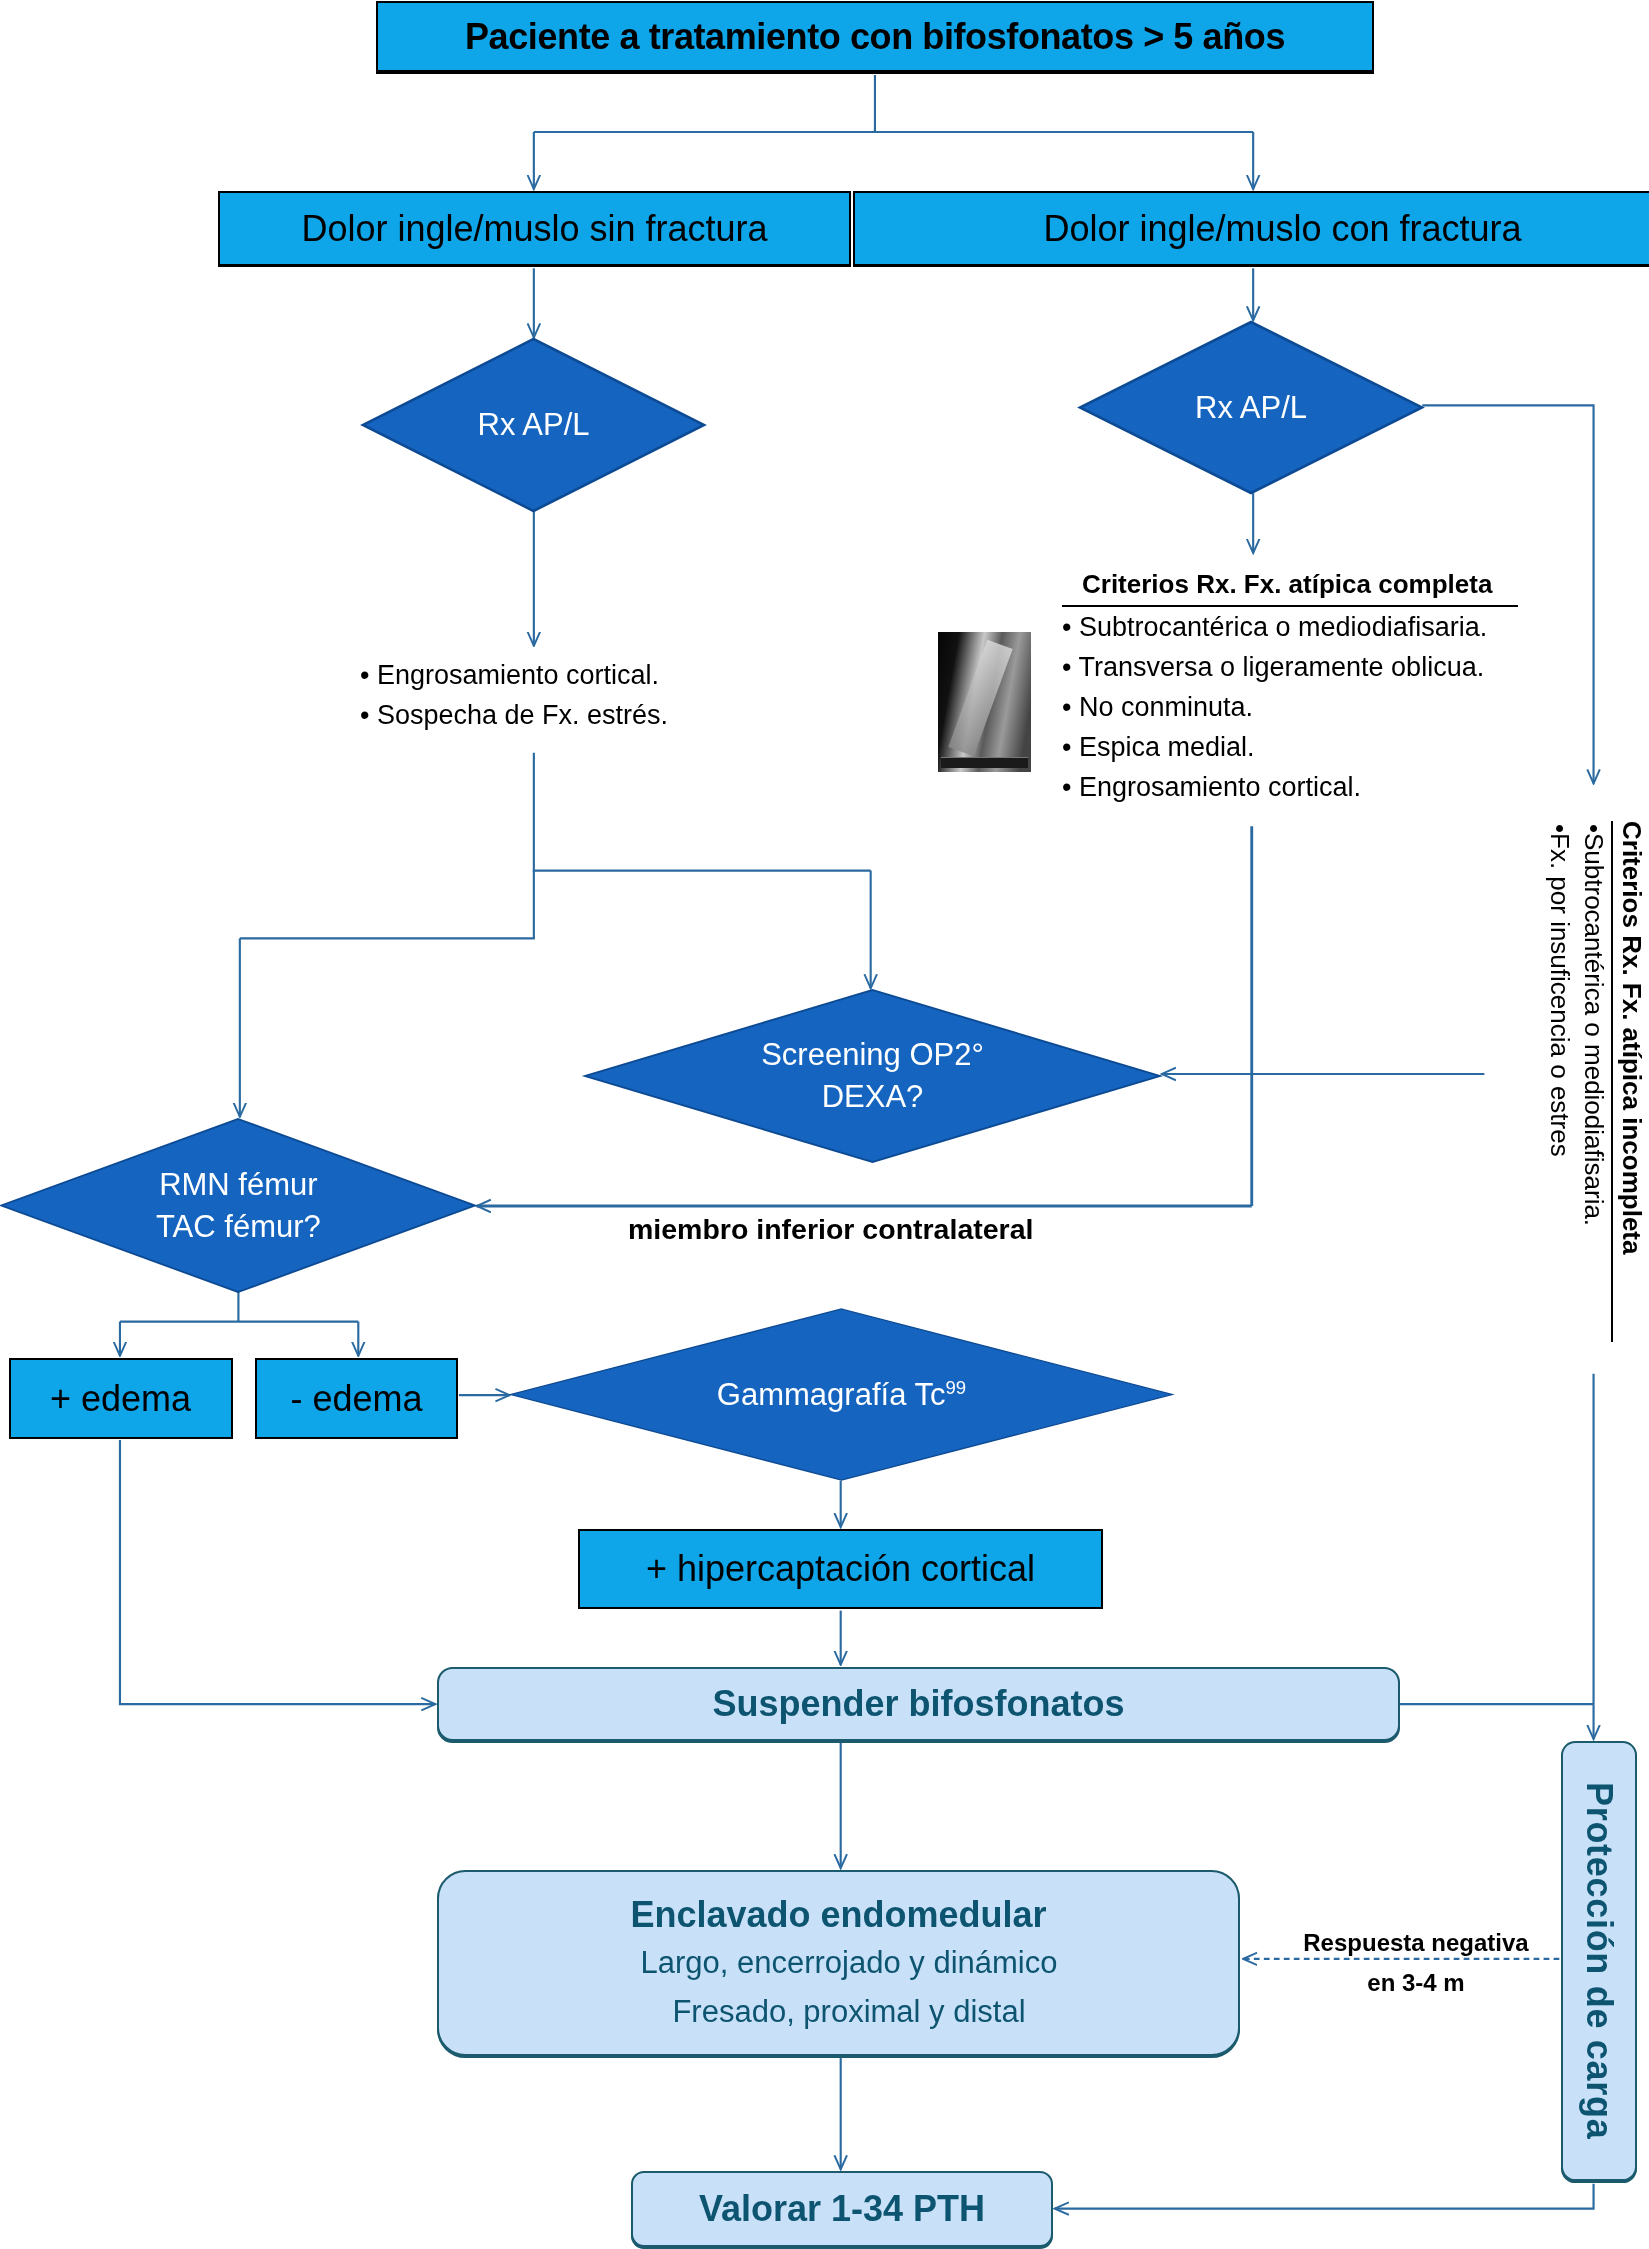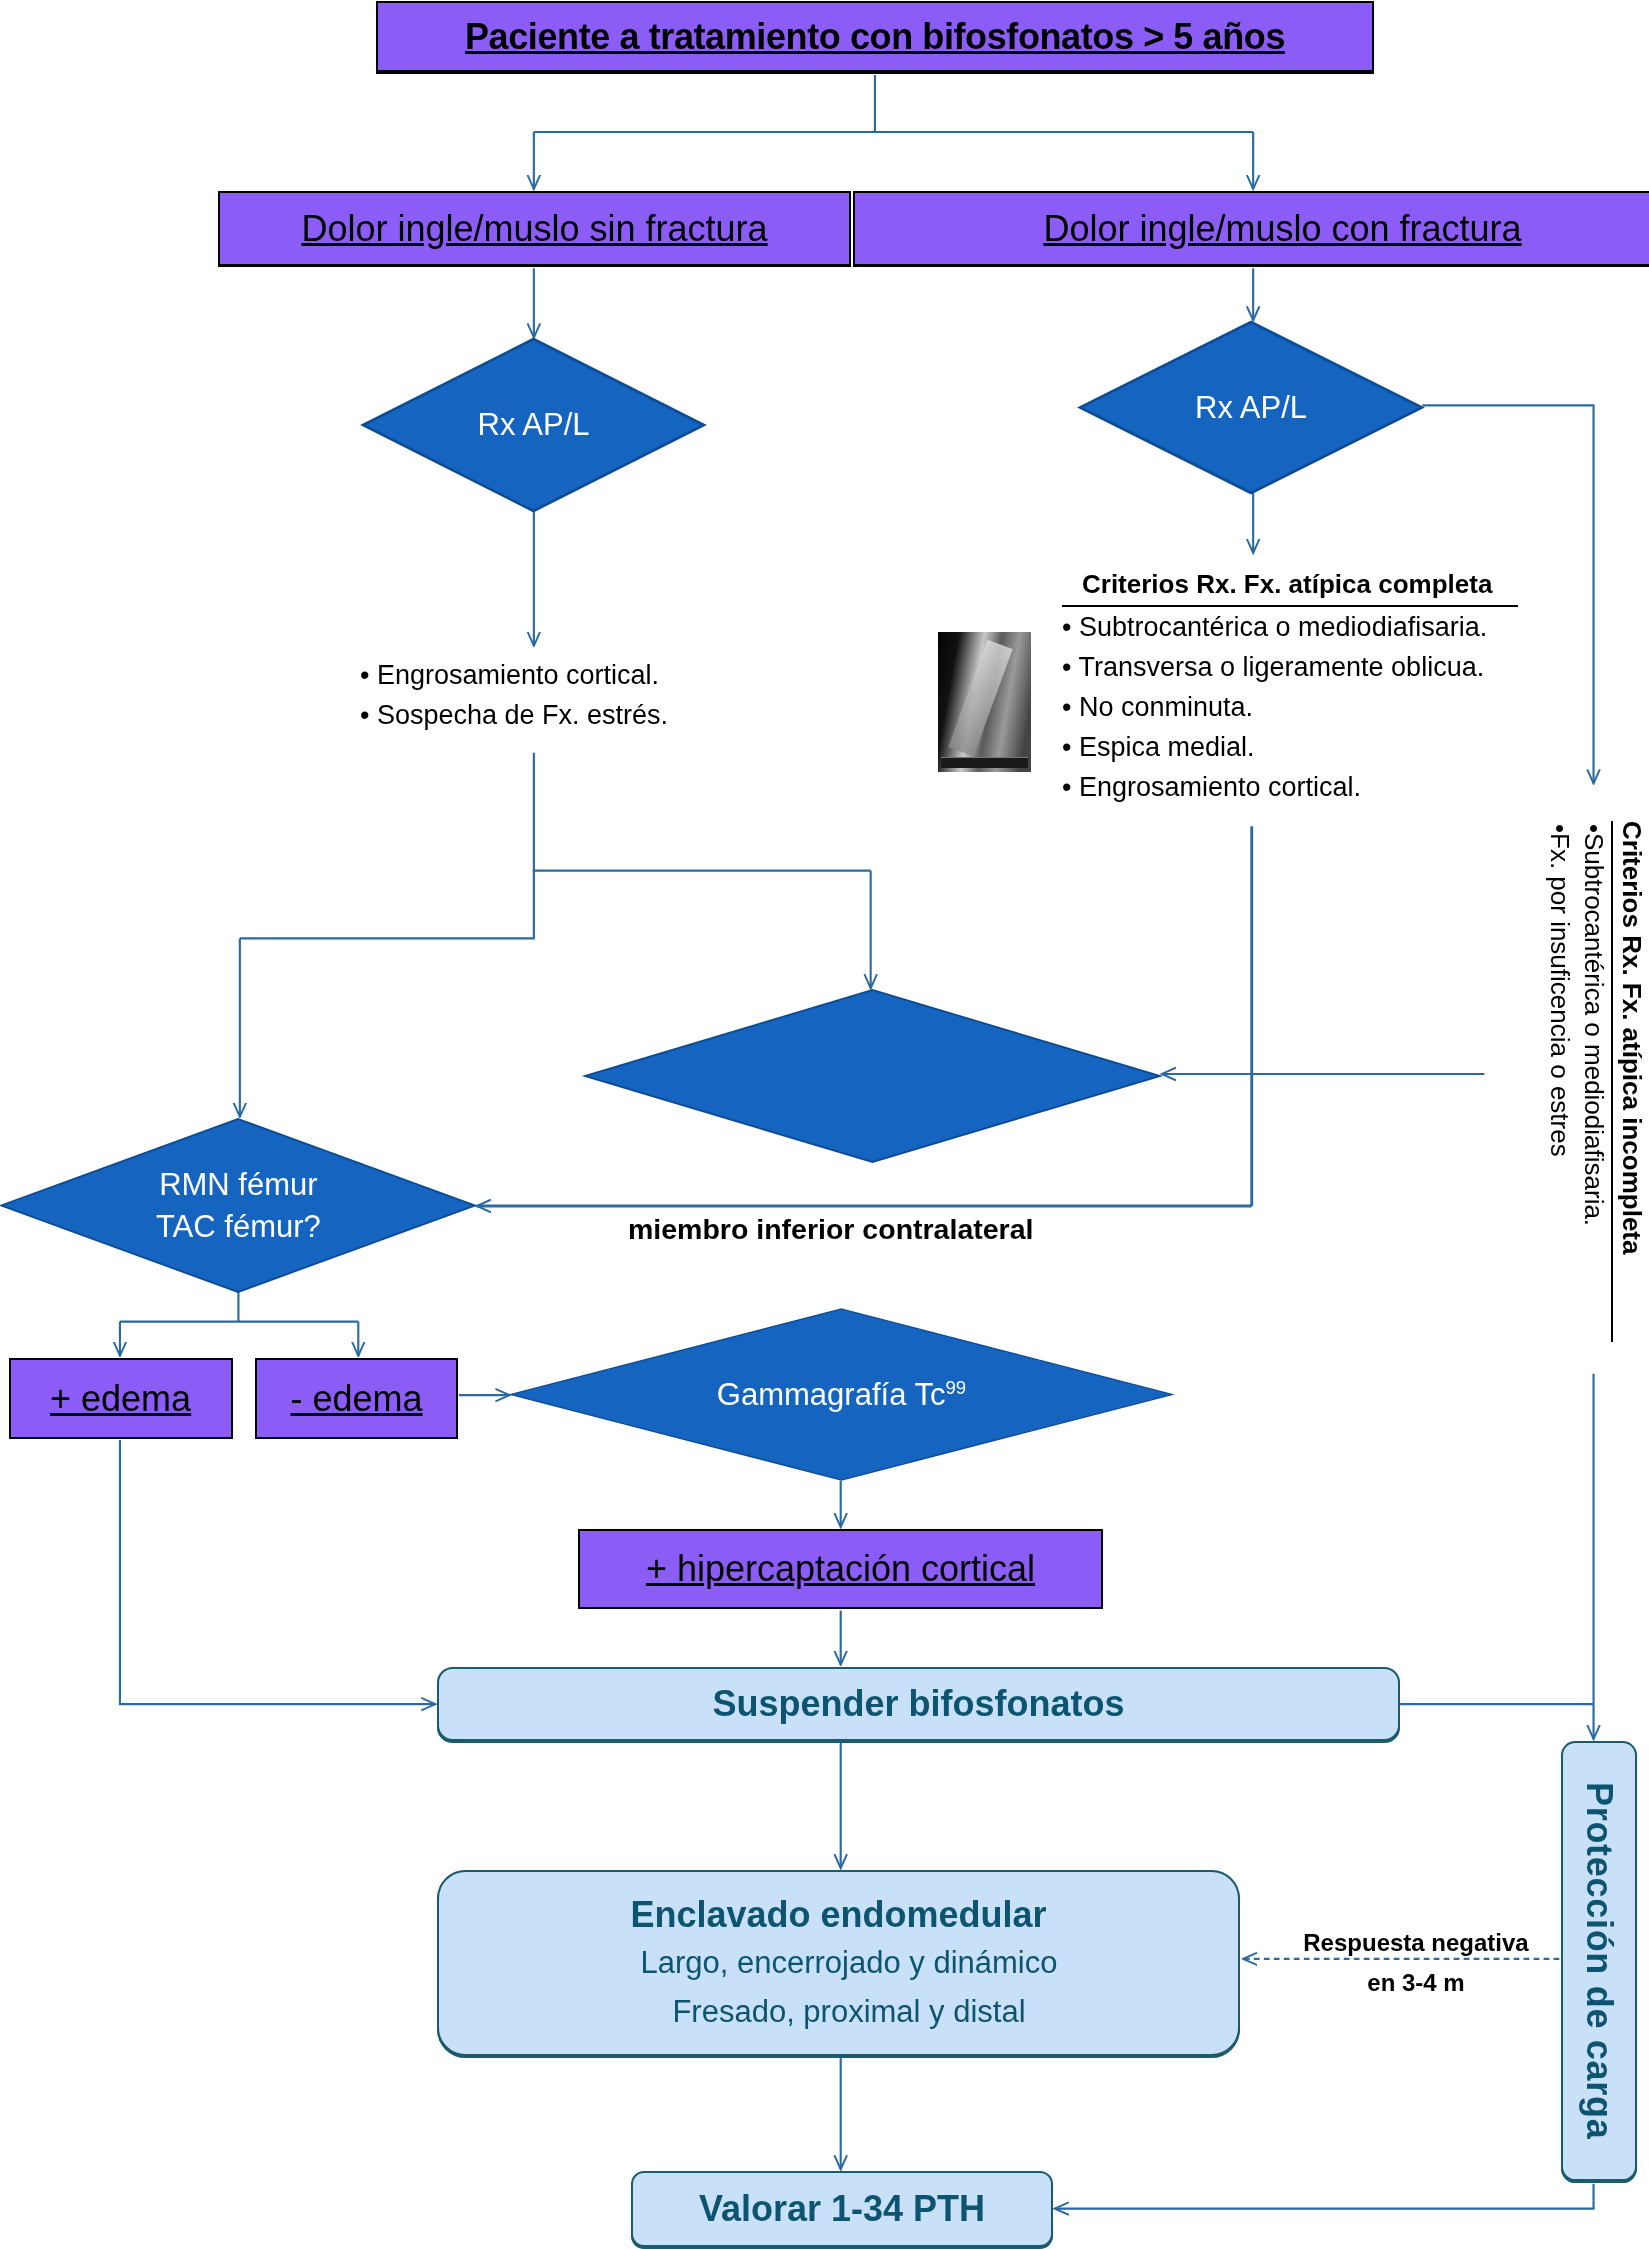--- a/index.html
+++ b/index.html
@@ -1,20 +1,20 @@
 <!DOCTYPE html>
 <html style="font-size:11.4px"><head>
 <meta charset="utf-8">
 <style>
   html, body { margin: 0; padding: 0; background: #ffffff; }
   body { width: 1650px; height: 2250px; position: relative; overflow: hidden;
          font-family: "Liberation Sans", sans-serif; color: #000; }
   svg.lines { position: absolute; left: 0; top: 0; width: 1650px; height: 2250px; pointer-events: none; }
-  .box { position: absolute; background: #8b5cf6; border: 2.1px solid #000; box-sizing: border-box;
-         display: flex; align-items: center; justify-content: center; text-align: center; text-decoration: underline; }
+  .box { position: absolute; background: #0ea5e9; border: 2.1px solid #000; box-sizing: border-box;
+         display: flex; align-items: center; justify-content: center; text-align: center; }
   .title-box { left: 376px; top: 1.4px; width: 998px; height: 73px; border-width: 2.1px 2.9px 4.3px 2.1px; }
   .title-text { font-size: 36px; font-weight: bold; letter-spacing: -0.4px; }
   .branch-box { top: 191px; height: 76px; border-width: 2.1px 2.1px 3.6px 2.1px; }
   .branch-text { font-size: 36px; }
   .diamond { position: absolute; display: flex; align-items: center; justify-content: center;
              text-align: center; color: #fff; }
   .diamond svg { position: absolute; left: 0; top: 0; width: 100%; height: 100%; overflow: visible; }
   .diamond .dtext { position: relative; font-size: 31px; line-height: 1.35; }
   .bullets { position: absolute; font-size: 27px; line-height: 40px; }
   .bullets .b::before { content: "\2022  "; white-space: pre; }
@@ -153,20 +153,24 @@
     <span class="vtitle">Criterios Rx. Fx. atípica incompleta</span>
     <div class="vb">Subtrocantérica o mediodiafisaria.</div>
     <div class="vb">Fx. por insuficencia o estres</div>
   </div>
 </div>
 
 <div class="diamond" style="left:585px;top:990px;width:575px;height:172px;">
   <svg viewBox="0 0 100 100" preserveAspectRatio="none">
       <polygon points="50,0 100,50 50,100 0,50" fill="#1565c0" stroke="#0d4a94" stroke-width="0.8"></polygon>
     </svg>
+  <span class="dtext">
+    <span>Screening OP2°</span><br>
+    <span>DEXA?</span>
+  </span>
 </div>
 
 <div class="diamond" style="left:1.4px;top:1119px;width:474px;height:173px;">
   <svg viewBox="0 0 100 100" preserveAspectRatio="none">
       <polygon points="50,0 100,50 50,100 0,50" fill="#1565c0" stroke="#0d4a94" stroke-width="0.8"></polygon>
     </svg>
   <span class="dtext">
     <span>RMN fémur</span><br>
     <span>TAC fémur?</span>
   </span>

